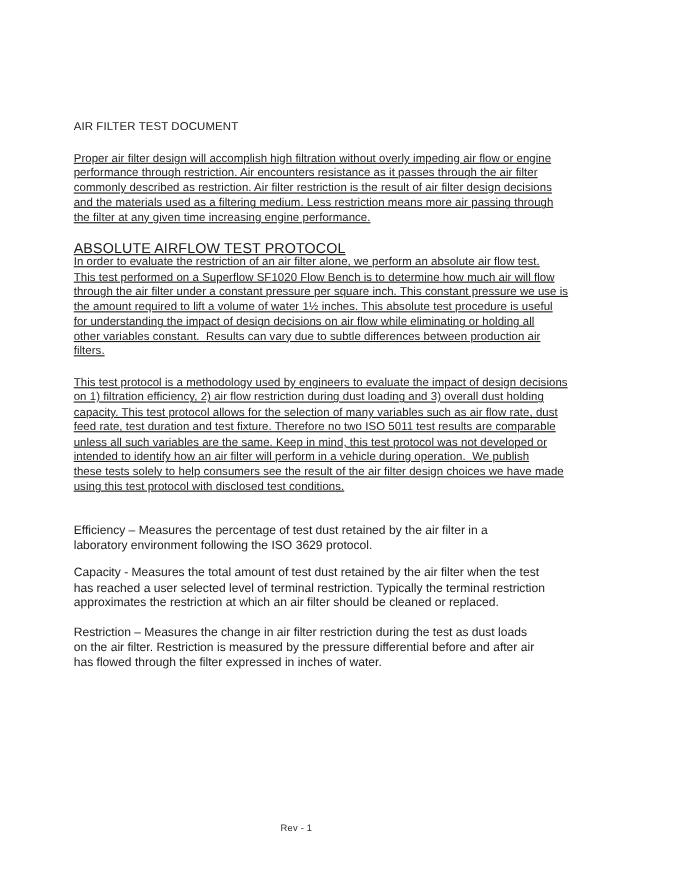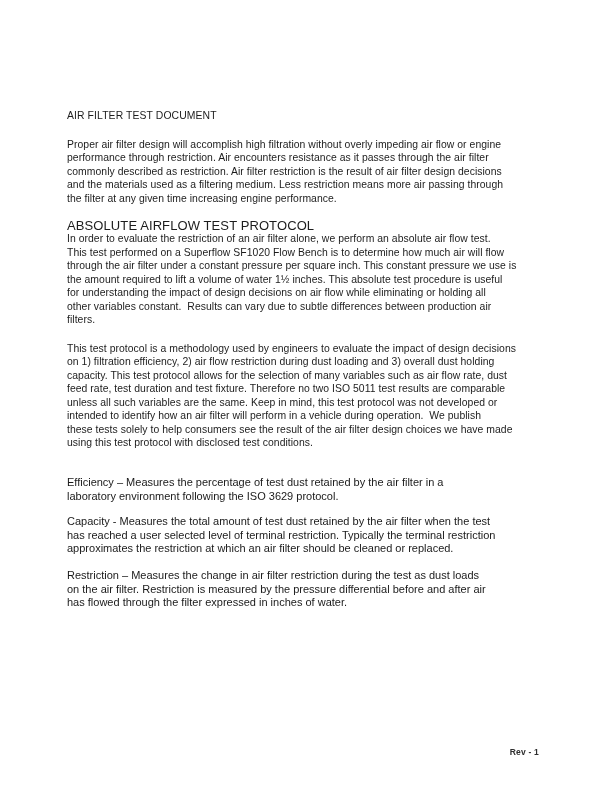--- a/index.html
+++ b/index.html
@@ -17,21 +17,21 @@
   .doc-title {
     position: absolute;
     left: 67px; right: 8px; top: 89px;
     margin: 0;
     font-size: 10.4px;
     font-weight: normal;
     line-height: 13.45px;
     letter-spacing: 0.1px;
     white-space: pre;
   }
-  .block { position: absolute; left: 67px; right: 8px; margin: 0; }
+  .block { position: absolute; left: 67px; right: 8px; margin: 0; text-decoration: underline; }
   .para {
     margin: 0;
     font-size: 10.4px;
     line-height: 13.45px;
     letter-spacing: 0.05px;
     white-space: pre;
   }
   .sec-heading {
     font-size: 13px;
     font-weight: normal;
@@ -48,25 +48,24 @@
     line-height: 13.6px;
     white-space: pre;
     color: #1a1a1a;
   }
   .definition .term { font-weight: normal; }
   .footer {
     position: absolute;
     top: 727px;
     left: 0;
     right: 73px;
-    text-align: right;
+    text-align: center;
     font-size: 8.5px;
     color: #2e2e2e;
     letter-spacing: 0.2px;
-    font-weight: bold;
   }
 </style>
 </head>
 <body>
 
 <div class="page">
 
   <h1 class="doc-title">AIR FILTER TEST DOCUMENT</h1>
 
   <p class="block para" style="top:118px">Proper air filter design will accomplish high filtration without overly impeding air flow or engine

